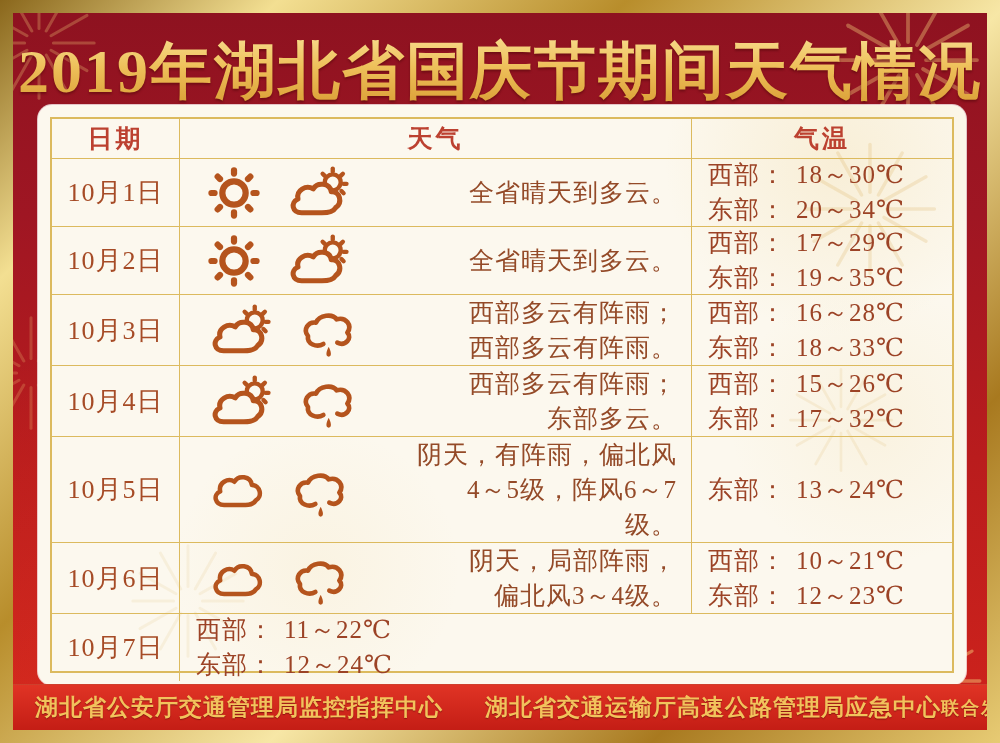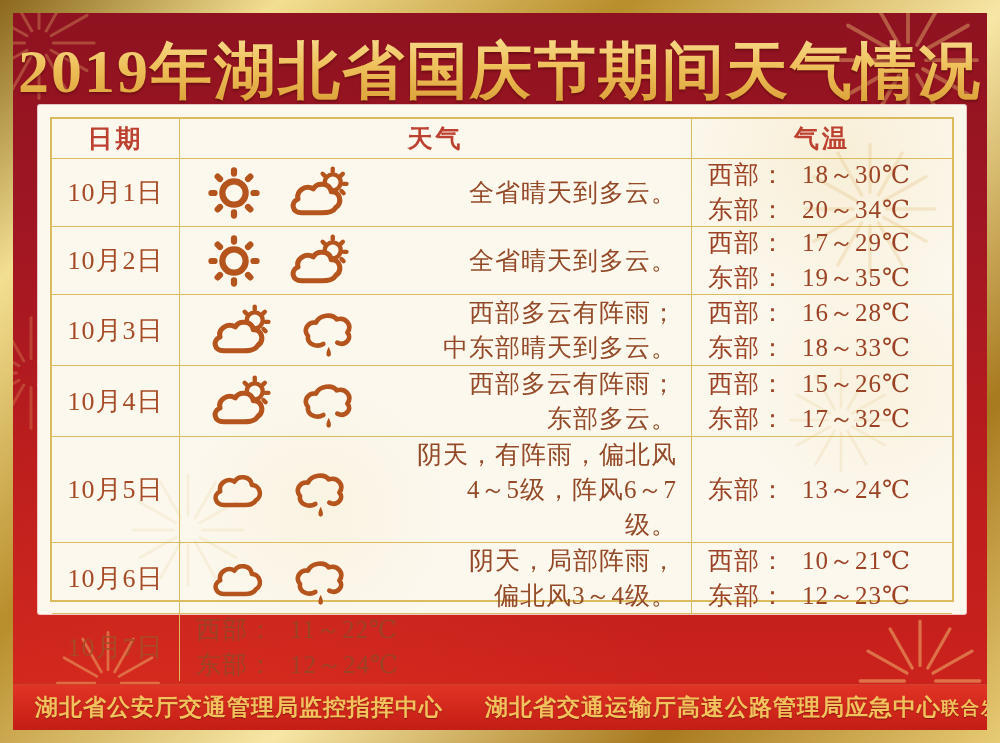--- a/index.html
+++ b/index.html
@@ -20,27 +20,27 @@
   
   .title{
     position:absolute;top:16px;left:0;right:0;margin:0;
     text-align:center;font-size:62px;font-weight:bold;letter-spacing:2px;
     background:linear-gradient(180deg,#f8dd90 5%,#eec05a 45%,#d99c33 95%);
     -webkit-background-clip:text;background-clip:text;color:transparent;
     filter:drop-shadow(0 2px 1px rgba(70,5,5,.45));
   }
   
   .card{
-    position:absolute;left:25px;top:92px;width:928px;height:509px;
+    position:absolute;left:25px;top:92px;width:928px;height:580px;
     background:
       radial-gradient(circle at 86% 10%, rgba(233,200,120,.20), transparent 18%),
       radial-gradient(circle at 90% 55%, rgba(233,200,120,.12), transparent 16%),
       radial-gradient(circle at 30% 80%, rgba(233,200,120,.10), transparent 18%),
       #fcf8ee;
-    padding:12px;box-sizing:border-box;border-radius:2px;
+    padding:12px;box-sizing:border-box;border-radius:14px;
     box-shadow:0 0 0 1px rgba(255,255,255,.75);
   }
   .grid{
     position:relative;z-index:2;
     width:100%;height:100%;box-sizing:border-box;
     border:2px solid #dcba5e;
     display:grid;
     grid-template-columns:128px 1fr 260px;
     grid-template-rows:40px repeat(7,1fr);
   }
@@ -70,21 +70,21 @@
     text-align:right;padding-right:14px;
     font-size:25px;color:#944a28;line-height:35px;letter-spacing:1px;
   }
   .dline:empty{display:none;}
   .temp-cell{
     flex-direction:column;justify-content:center;align-items:flex-start;
     padding-left:16px;gap:3px;
   }
   .tline{font-size:25px;color:#9c4326;line-height:32px;white-space:nowrap;}
   .tlabel{letter-spacing:1px;}
-  .tval{margin-left:16px;letter-spacing:1px;}
+  .tval{margin-left:10px;letter-spacing:1px;}
   
   .footer{
     position:absolute;left:0;right:0;bottom:0;height:46px;
     background:linear-gradient(180deg,#e03425 0%,#c41d15 100%);
     display:flex;align-items:center;padding:0 22px;box-sizing:border-box;
     border-top:1px solid rgba(255,220,150,.18);
   }
   .org{
     font-size:23px;font-weight:bold;color:#f2c35c;letter-spacing:1px;
     text-shadow:0 1px 1px rgba(80,10,10,.5);white-space:nowrap;
@@ -245,21 +245,21 @@
           <span class="icons">
               <svg class="wicon icon-cloud-sun" viewBox="0 0 96 76">
                 <use href="#sym-cloud-sun"></use>
               </svg>
               <svg class="wicon icon-rain" viewBox="0 0 96 88">
                 <use href="#sym-rain"></use>
               </svg>
             </span>
           <div class="desc">
             <div class="dline">西部多云有阵雨；</div>
-            <div class="dline">中东部晴天到多云。</div>
+            <div class="dline">西部多云有阵雨。</div>
           </div>
         </div>
         <div class="cell temp-cell last-col">
           <div class="tline"><span class="tlabel">西部：</span><span class="tval">16～28℃</span></div>
           <div class="tline"><span class="tlabel">东部：</span><span class="tval">18～33℃</span></div>
         </div>
 
         <div class="cell date-cell">
             <span>10月4日</span>
           </div>

